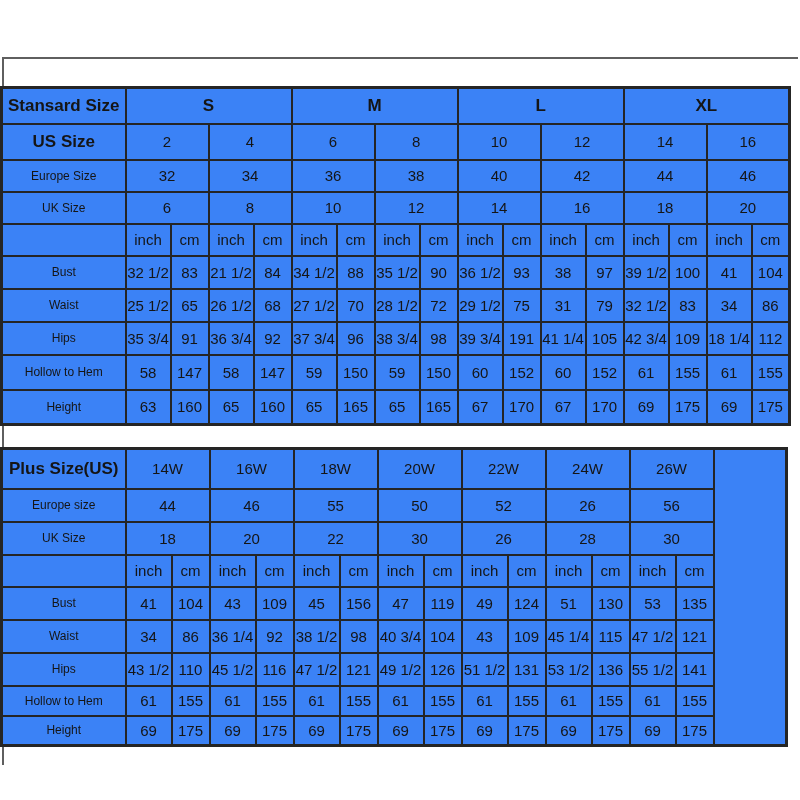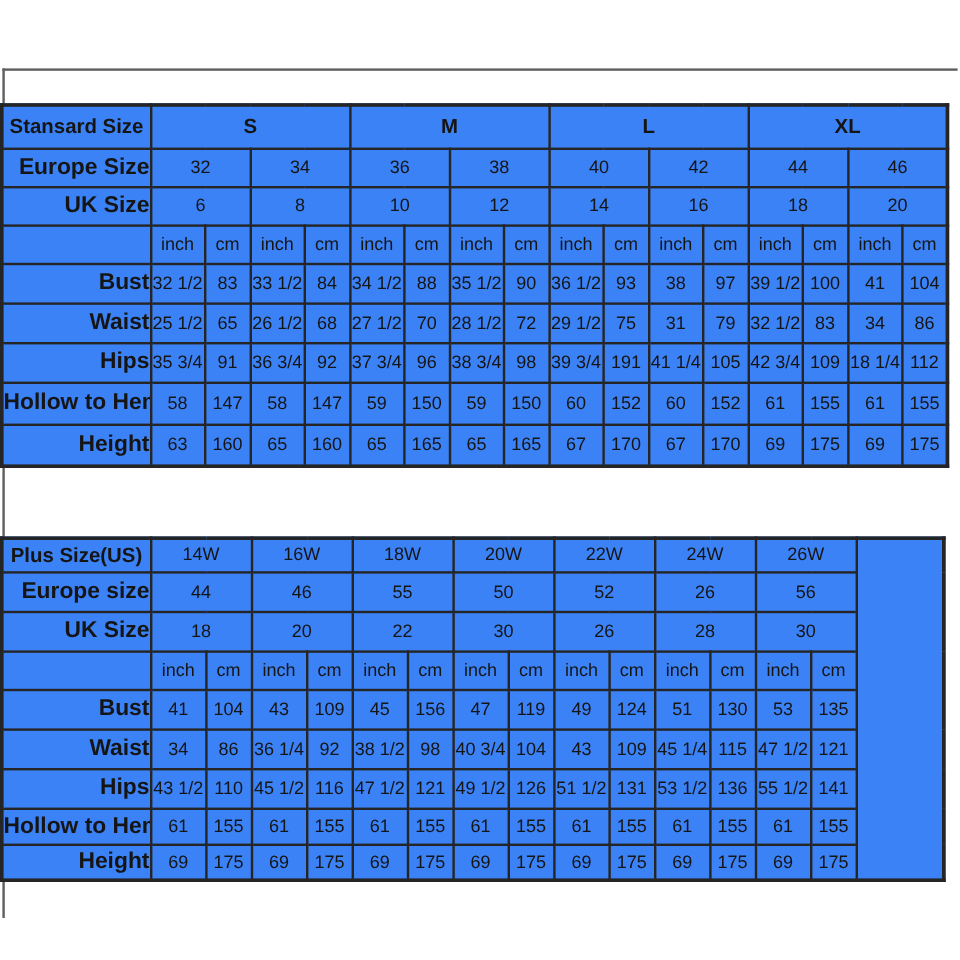--- a/index.html
+++ b/index.html
@@ -15,21 +15,21 @@
     background:#3b82f6;border:3px solid #252525;
   }
   #standard-table{top:86px;width:788px;}
   #plus-table{top:447px;width:785px;}
   .size-table td,.size-table th{
     border:2px solid #252525;text-align:center;vertical-align:middle;
     padding:0;overflow:hidden;white-space:nowrap;
     font-size:15px;font-weight:normal;color:#151515;
   }
   .size-table .hdr{font-weight:bold;font-size:17px;}
-  .size-table .rowlabel{font-weight:bold;font-size:19px;text-align:right;}
+  .size-table .rowlabel{font-weight:normal;font-size:12px;}
   .size-table .val{font-size:15px;}
 </style>
 </head>
 <body>
 
 <div id="frame-top" class="frame-line"></div>
 <div id="frame-left" class="frame-line"></div>
 
 <table id="standard-table" class="size-table">
     <colgroup>
@@ -52,20 +52,31 @@
       <col style="width: 38px;">
     </colgroup>
   <tbody>
       <tr style="height: 36px;">
         <th class="hdr">Stansard Size</th>
         <th class="hdr" colspan="4">S</th>
         <th class="hdr" colspan="4">M</th>
         <th class="hdr" colspan="4">L</th>
         <th class="hdr" colspan="4">XL</th>
       </tr>
+      <tr style="height: 36px;">
+        <th class="hdr">US Size</th>
+        <td class="val" colspan="2">2</td>
+        <td class="val" colspan="2">4</td>
+        <td class="val" colspan="2">6</td>
+        <td class="val" colspan="2">8</td>
+        <td class="val" colspan="2">10</td>
+        <td class="val" colspan="2">12</td>
+        <td class="val" colspan="2">14</td>
+        <td class="val" colspan="2">16</td>
+      </tr>
       <tr style="height: 32px;">
         <th class="rowlabel">Europe Size</th>
         <td class="val" colspan="2">32</td>
         <td class="val" colspan="2">34</td>
         <td class="val" colspan="2">36</td>
         <td class="val" colspan="2">38</td>
         <td class="val" colspan="2">40</td>
         <td class="val" colspan="2">42</td>
         <td class="val" colspan="2">44</td>
         <td class="val" colspan="2">46</td>
@@ -97,21 +108,21 @@
         <td class="val">cm</td>
         <td class="val">inch</td>
         <td class="val">cm</td>
         <td class="val">inch</td>
         <td class="val">cm</td>
       </tr>
       <tr style="height: 33px;">
         <th class="rowlabel">Bust</th>
         <td class="val">32 1/2</td>
         <td class="val">83</td>
-        <td class="val">33 1/2</td>
+        <td class="val">21 1/2</td>
         <td class="val">84</td>
         <td class="val">34 1/2</td>
         <td class="val">88</td>
         <td class="val">35 1/2</td>
         <td class="val">90</td>
         <td class="val">36 1/2</td>
         <td class="val">93</td>
         <td class="val">38</td>
         <td class="val">97</td>
         <td class="val">39 1/2</td>
@@ -211,21 +222,21 @@
       <col style="width: 38px;">
       <col style="width: 46px;">
       <col style="width: 38px;">
       <col style="width: 46px;">
       <col style="width: 38px;">
       <col style="width: 46px;">
       <col style="width: 38px;">
       <col style="width: 73px;">
     </colgroup>
   <tbody>
-      <tr style="height: 28px;">
+      <tr style="height: 40px;">
         <th class="hdr">Plus Size(US)</th>
         <td class="val" colspan="2">14W</td>
         <td class="val" colspan="2">16W</td>
         <td class="val" colspan="2">18W</td>
         <td class="val" colspan="2">20W</td>
         <td class="val" colspan="2">22W</td>
         <td class="val" colspan="2">24W</td>
         <td class="val" colspan="2">26W</td>
         <td rowspan="9"></td>
       </tr>

